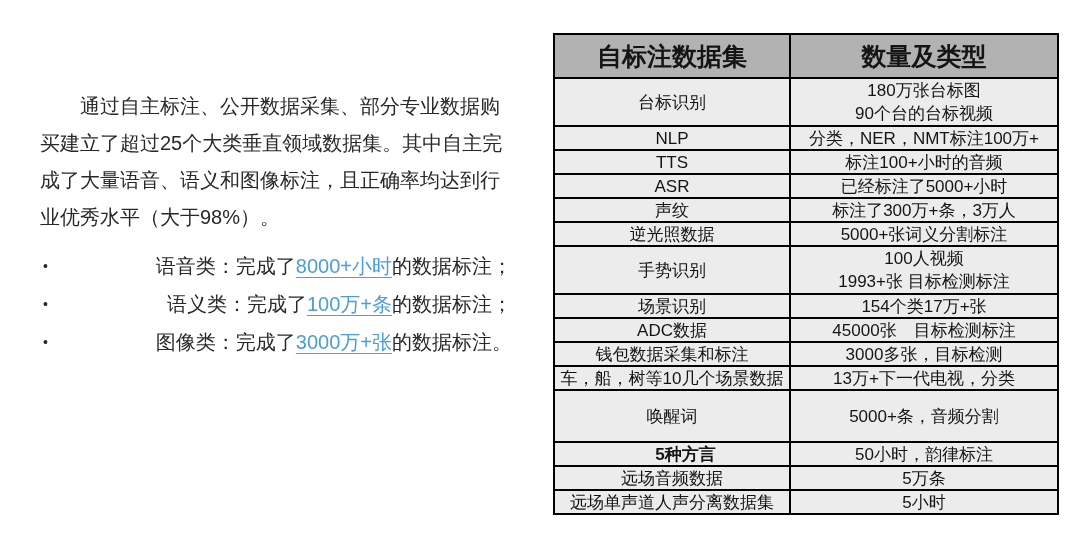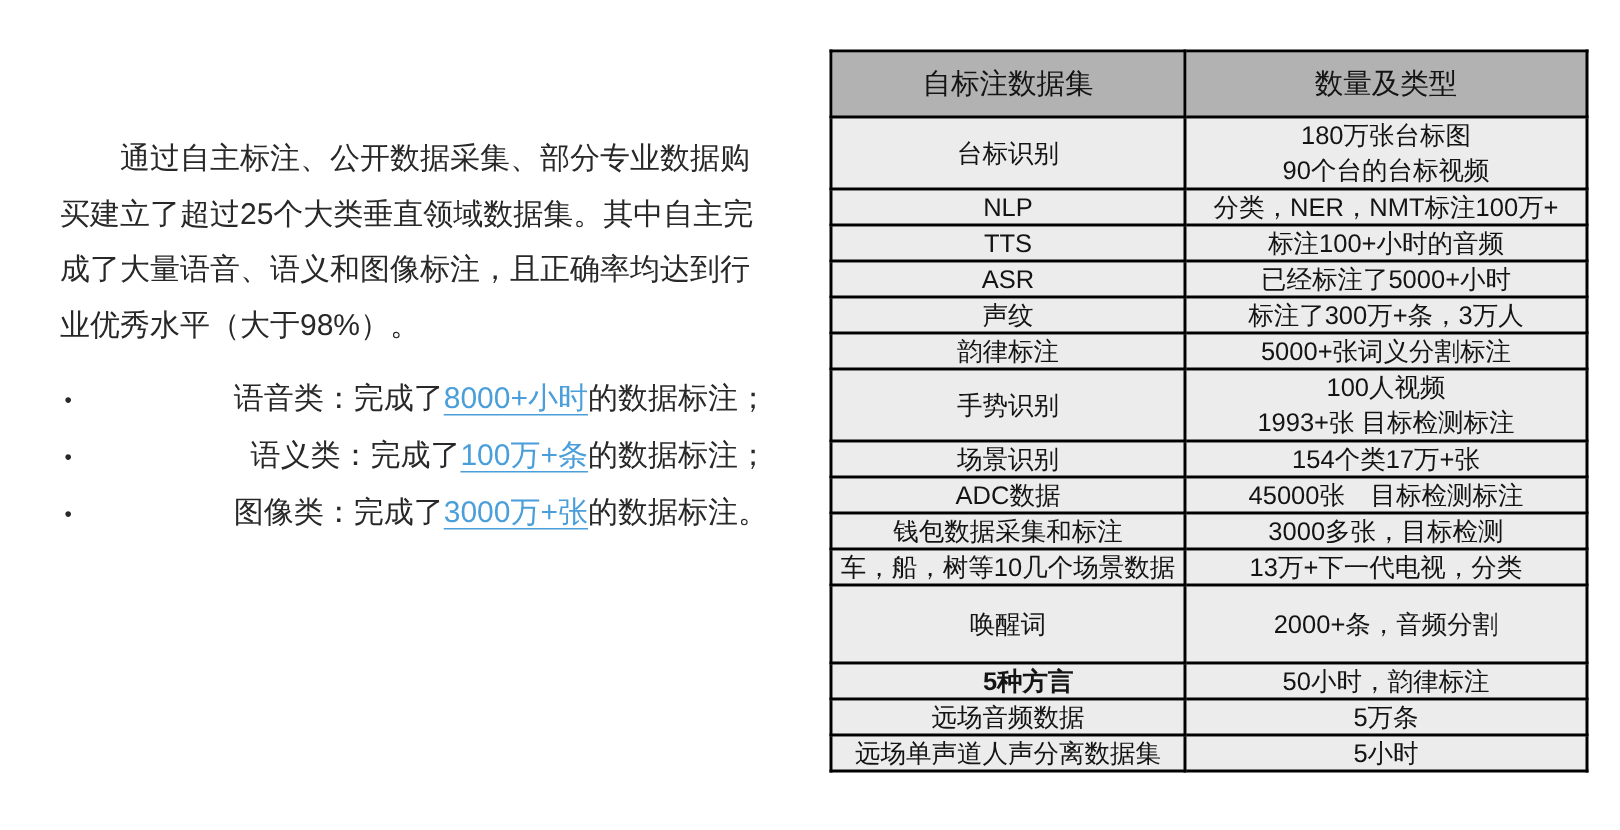--- a/index.html
+++ b/index.html
@@ -32,21 +32,21 @@
     width: 504px; border-collapse: collapse; table-layout: fixed;
     color: #141414;
   }
   .ds-table th, .ds-table td {
     border: 2px solid var(--border-color, #000000);
     text-align: center; vertical-align: middle; padding: 0 1px;
     overflow: hidden;
   }
   .ds-table th {
     background: var(--header-bg, #b2b2b2);
-    font-size: 19px; font-weight: normal; height: 42px; margin-top: 28px;
+    font-size: 25px; font-weight: bold; height: 42px; margin-top: 28px;
   }
   .ds-table td {
     background: var(--cell-bg, #ececec);
     font-size: 17px; line-height: 21px; height: 22px;
     white-space: pre-line;
   }
   .ds-table tbody tr:nth-child(1) td,
   .ds-table tbody tr:nth-child(7) td { line-height: 23px; }
   .ds-table tbody tr:nth-child(12) { height: 52px; margin-top: 34px; }
   .ds-table td.bold { font-weight: bold; padding-left: 28px; }
@@ -101,21 +101,21 @@
         </tr>
         <tr>
           <td>ASR</td>
           <td>已经标注了5000+小时</td>
         </tr>
         <tr>
           <td>声纹</td>
           <td>标注了300万+条，3万人</td>
         </tr>
         <tr>
-          <td>韵律标注</td>
+          <td>逆光照数据</td>
           <td>5000+张词义分割标注</td>
         </tr>
         <tr>
           <td>手势识别</td>
           <td>100人视频
 1993+张 目标检测标注</td>
         </tr>
         <tr>
           <td>场景识别</td>
           <td>154个类17万+张</td>
@@ -127,21 +127,21 @@
         <tr>
           <td>钱包数据采集和标注</td>
           <td>3000多张，目标检测</td>
         </tr>
         <tr>
           <td>车，船，树等10几个场景数据</td>
           <td>13万+下一代电视，分类</td>
         </tr>
         <tr>
           <td>唤醒词</td>
-          <td>2000+条，音频分割</td>
+          <td>5000+条，音频分割</td>
         </tr>
         <tr>
           <td class="bold">5种方言</td>
           <td>50小时，韵律标注</td>
         </tr>
         <tr>
           <td>远场音频数据</td>
           <td>5万条</td>
         </tr>
         <tr>

